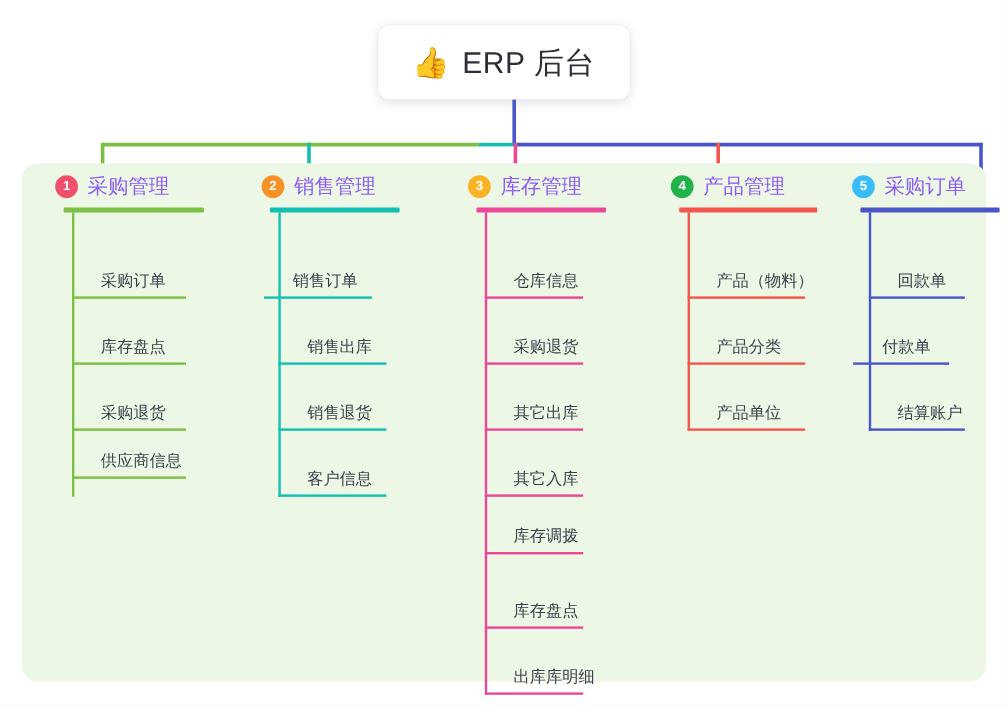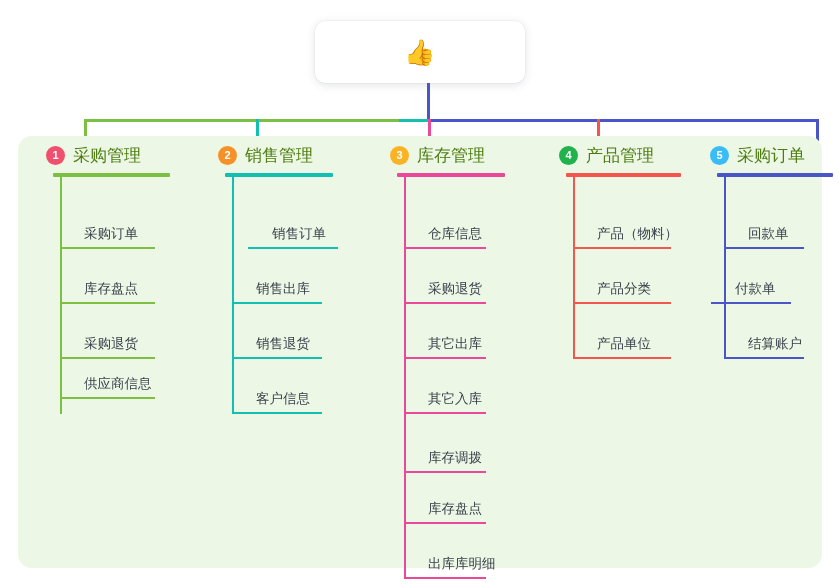--- a/index.html
+++ b/index.html
@@ -53,41 +53,42 @@
   
   .col{position:absolute;top:0;}
   .col-head{position:absolute;top:8px;left:0;display:flex;align-items:center;gap:8px;white-space:nowrap;}
   .badge{
     width:19px;height:19px;border-radius:50%;
     display:flex;align-items:center;justify-content:center;
     color:#fff;font-size:11px;font-weight:bold;line-height:1;
     font-family:"Liberation Sans","DejaVu Sans",sans-serif;
     flex:none;
   }
-  .col-title{font-size:17px;color:#4d7c0f;font-family:"Liberation Sans","DejaVu Sans",sans-serif;}
+  .col-title{font-size:17px;color:#8b5cf6;font-family:"Liberation Sans","DejaVu Sans",sans-serif;}
   .head-rule{position:absolute;top:37px;left:7px;height:4px;border-radius:1px;}
 
   .spine{position:absolute;top:41px;width:2px;}
 
   .leaf{position:absolute;left:0;}
   .leaf-label{
     position:absolute;left:24px;bottom:6px;
     font-size:13.5px;color:#3a3f4a;white-space:nowrap;
     font-family:"Liberation Sans","DejaVu Sans",sans-serif;
   }
   .leaf-rule{position:absolute;left:0;bottom:0;height:1.6px;}
 </style>
 </head>
 <body>
 
 <div id="stage">
 
   <div class="root-card">
     <div class="root-inner">
       <span class="root-emoji">👍</span>
+      <span class="root-title">ERP 后台</span>
     </div>
   </div>
 
   <div class="conn v-root"></div>
   <div class="bus bus-green"></div>
   <div class="bus bus-teal"></div>
   <div class="bus bus-blue"></div>
   <div class="stub stub-1"></div>
   <div class="stub stub-2"></div>
   <div class="stub stub-3"></div>
@@ -120,21 +121,21 @@
             <div class="leaf-rule" style="width: 95px; background: rgb(124, 192, 67);"></div>
           </div>
         </div>
         <div class="col" style="left: 200px;">
           <div class="col-head">
             <span class="badge" style="background: rgb(247, 144, 39);">2</span>
             <span class="col-title">销售管理</span>
           </div>
           <div class="head-rule" style="width: 108px; background: rgb(18, 191, 176);"></div>
           <div class="spine" style="left: 14px; height: 237px; background: rgb(18, 191, 176);"></div>
-          <div class="leaf" style="left: 30px; top: 58px; width: 90px; height: 55px; padding-left: 32px;">
+          <div class="leaf" style="left: 2px; top: 58px; width: 90px; height: 55px; padding-left: 32px;">
             <span class="leaf-label">销售订单</span>
             <div class="leaf-rule" style="width: 90px; background: rgb(18, 191, 176);"></div>
           </div>
           <div class="leaf" style="left: 14px; top: 113px; width: 90px; height: 55px;">
             <span class="leaf-label">销售出库</span>
             <div class="leaf-rule" style="width: 90px; background: rgb(18, 191, 176);"></div>
           </div>
           <div class="leaf" style="left: 14px; top: 168px; width: 90px; height: 55px;">
             <span class="leaf-label">销售退货</span>
             <div class="leaf-rule" style="width: 90px; background: rgb(18, 191, 176);"></div>
@@ -160,21 +161,21 @@
             <div class="leaf-rule" style="width: 82px; background: rgb(236, 72, 153);"></div>
           </div>
           <div class="leaf" style="left: 14px; top: 168px; width: 82px; height: 55px;">
             <span class="leaf-label">其它出库</span>
             <div class="leaf-rule" style="width: 82px; background: rgb(236, 72, 153);"></div>
           </div>
           <div class="leaf" style="left: 14px; top: 223px; width: 82px; height: 55px;">
             <span class="leaf-label">其它入库</span>
             <div class="leaf-rule" style="width: 82px; background: rgb(236, 72, 153);"></div>
           </div>
-          <div class="leaf" style="left: 14px; top: 278px; width: 82px; height: 59px;">
+          <div class="leaf" style="left: 14px; top: 278px; width: 82px; height: 48px;">
             <span class="leaf-label">库存调拨</span>
             <div class="leaf-rule" style="width: 82px; background: rgb(236, 72, 153);"></div>
           </div>
           <div class="leaf" style="left: 14px; top: 333px; width: 82px; height: 55px;">
             <span class="leaf-label">库存盘点</span>
             <div class="leaf-rule" style="width: 82px; background: rgb(236, 72, 153);"></div>
           </div>
           <div class="leaf" style="left: 14px; top: 388px; width: 82px; height: 55px;">
             <span class="leaf-label">出库库明细</span>
             <div class="leaf-rule" style="width: 82px; background: rgb(236, 72, 153);"></div>

